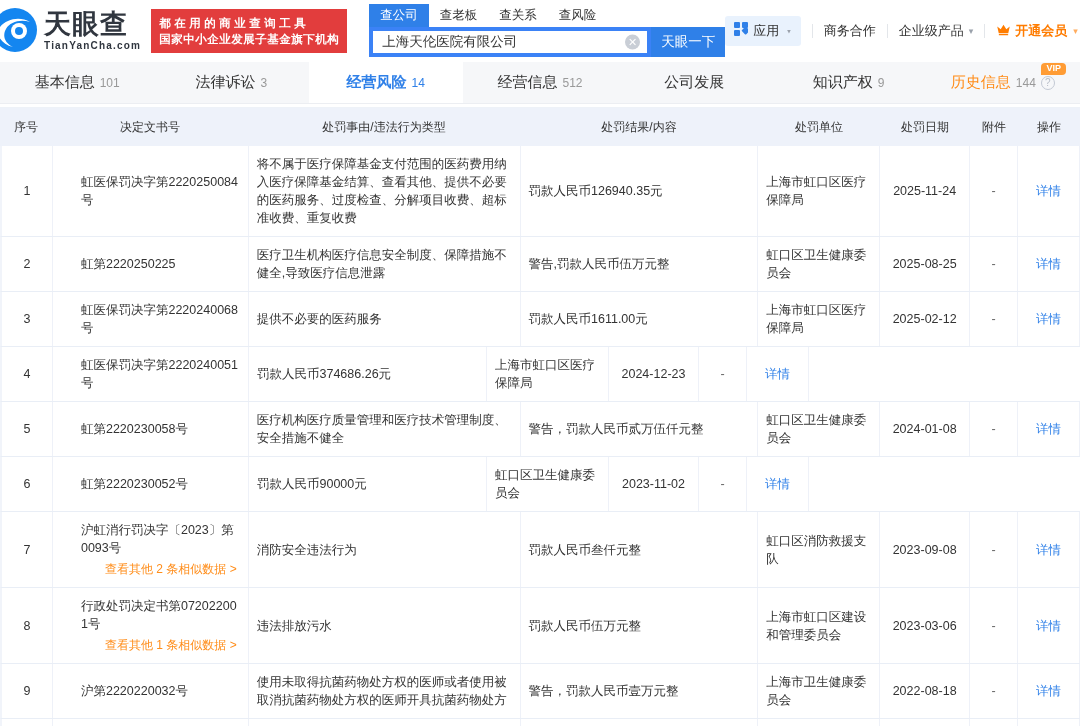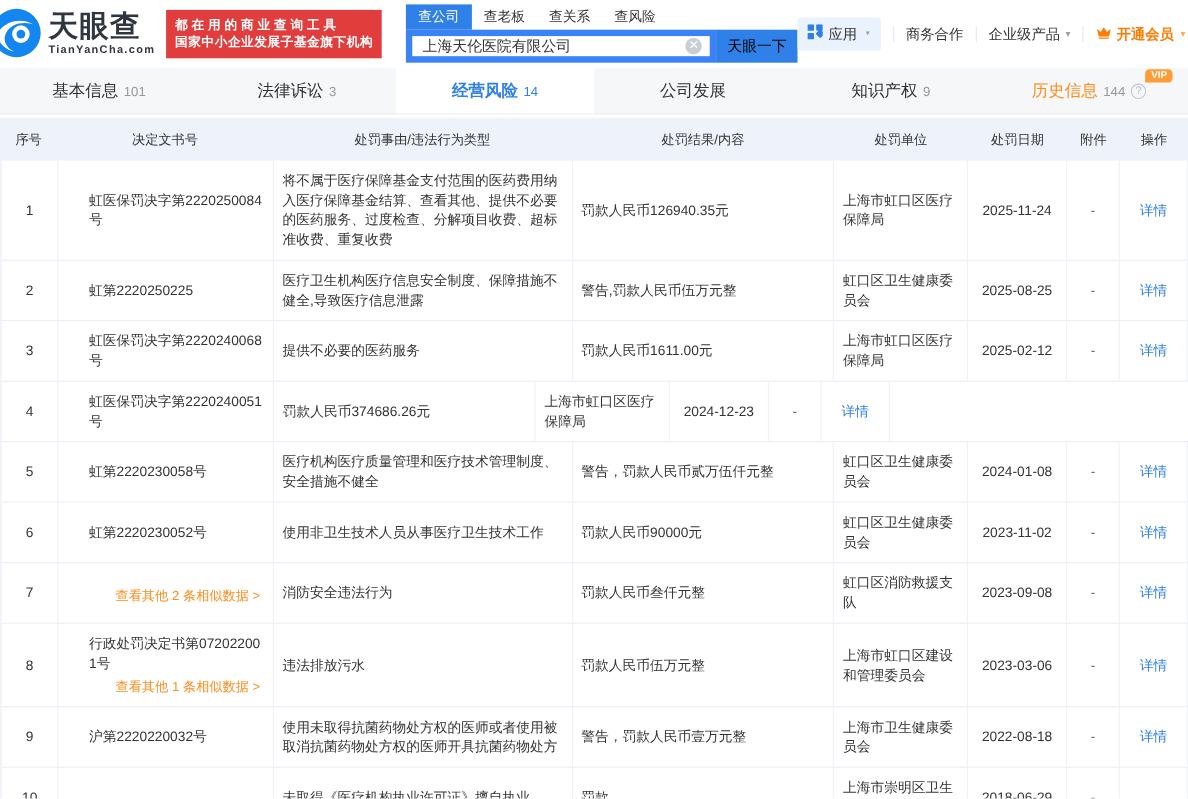--- a/index.html
+++ b/index.html
@@ -15,26 +15,26 @@
   .logo-brand { font-size:27px; font-weight:bold; color:#30363f; letter-spacing:1px; }
   .logo-domain { font-size:10px; font-weight:bold; color:#30363f; letter-spacing:1.2px; margin-top:3px; }
   .promo { background:#e23d3d; color:#ffffff; margin-left:10px; padding:6px 8px; line-height:1.4; }
   .promo-l1 { font-size:11.5px; letter-spacing:3.5px; font-weight:bold; white-space:nowrap; }
   .promo-l2 { font-size:11.5px; letter-spacing:0.5px; font-weight:bold; white-space:nowrap; }
   .search-block { margin-left:22px; display:flex; flex-direction:column; }
   .search-tabs { display:flex; align-items:flex-end; height:22px; }
   .stab { font-size:12.5px; color:#333; padding:3px 11px; cursor:pointer; }
   .stab.active { background:#2f80e8; color:#fff; }
   .search-box { display:flex; align-items:stretch; height:30px; }
-  .search-input-wrap { position:relative; width:282px; border:6px solid #3b82f6; background:#fff; }
+  .search-input-wrap { position:relative; width:282px; border:4px solid #3b82f6; background:#fff; }
   .search-input-wrap input { border:0; outline:none; width:100%; height:100%; padding:0 28px 0 9px;
     font-size:13.5px; color:#333; font-family:inherit; }
   .clear-btn { position:absolute; right:7px; top:50%; transform:translateY(-50%); width:15px; height:15px;
     background:#c9ced6; border-radius:50%; color:#fff; font-size:11px; line-height:15px; text-align:center; cursor:pointer; }
-  .search-btn { width:74px; background:#2f80e8; color:#000000; border:0; font-size:13.5px; cursor:pointer; font-family:inherit; }
+  .search-btn { width:74px; background:#2f80e8; color:#ffffff; border:0; font-size:13.5px; cursor:pointer; font-family:inherit; }
   .top-nav { margin-left:auto; display:flex; align-items:center; white-space:nowrap; }
   .apps-pill { display:flex; align-items:center; gap:5px; background:#e9f2fd; border-radius:3px; padding:6px 9px; cursor:pointer;font-family:Liberation Mono, monospace; }
   .vsep { width:1px; height:14px; background:#e3e6ea; margin:0 11px; }
   .nav-item { color:#333; cursor:pointer; display:flex; align-items:center; gap:3px; }
   .caret { font-size:9px; color:#9aa1ab; margin-left:2px; }
   .vip-entry { color:#ff7c00; font-weight:bold; display:flex; align-items:center; gap:4px; cursor:pointer; }
   
   .page-tabs { display:flex; height:42px; background:#f6f7f9; border-bottom:1px solid #ecees; border-bottom:1px solid #eceef2; }
   .ptab { flex:1; display:flex; align-items:center; justify-content:center; gap:5px; font-size:15px; color:#333;
     cursor:pointer; position:relative; }
@@ -144,20 +144,24 @@
     </div>
     <div class="ptab">
       <span class="tl">法律诉讼</span>
       <span class="cnt">3</span>
     </div>
     <div class="ptab active">
       <span class="tl">经营风险</span>
       <span class="cnt">14</span>
     </div>
     <div class="ptab">
+      <span class="tl">经营信息</span>
+      <span class="cnt">512</span>
+    </div>
+    <div class="ptab">
       <span class="tl">公司发展</span>
     </div>
     <div class="ptab">
       <span class="tl">知识产权</span>
       <span class="cnt">9</span>
     </div>
     <div class="ptab orange">
       <span class="tl">历史信息</span>
       <span class="cnt">144</span>
       <span class="vip-badge">VIP</span>
@@ -244,32 +248,32 @@
         <div class="td c6 dash">-</div>
         <div class="td c7">
           <a class="detail-link">详情</a>
         </div>
       </div>
       <div class="tr">
         <div class="td c0">6</div>
         <div class="td c1">
           <div class="doc">虹第2220230052号</div>
         </div>
-        <div class="td c2">使用非卫生技术人员从事医疗卫生技术工作</div>
         <div class="td c3">罚款人民币90000元</div>
         <div class="td c4">虹口区卫生健康委员会</div>
         <div class="td c5">2023-11-02</div>
         <div class="td c6 dash">-</div>
         <div class="td c7">
           <a class="detail-link">详情</a>
         </div>
       </div>
       <div class="tr">
         <div class="td c0">7</div>
         <div class="td c1">
+          <div class="doc">沪虹消行罚决字〔2023〕第0093号</div>
           <a class="similar-link">查看其他 2 条相似数据 &gt;</a>
         </div>
         <div class="td c2">消防安全违法行为</div>
         <div class="td c3">罚款人民币叁仟元整</div>
         <div class="td c4">虹口区消防救援支队</div>
         <div class="td c5">2023-09-08</div>
         <div class="td c6 dash">-</div>
         <div class="td c7">
           <a class="detail-link">详情</a>
         </div>

